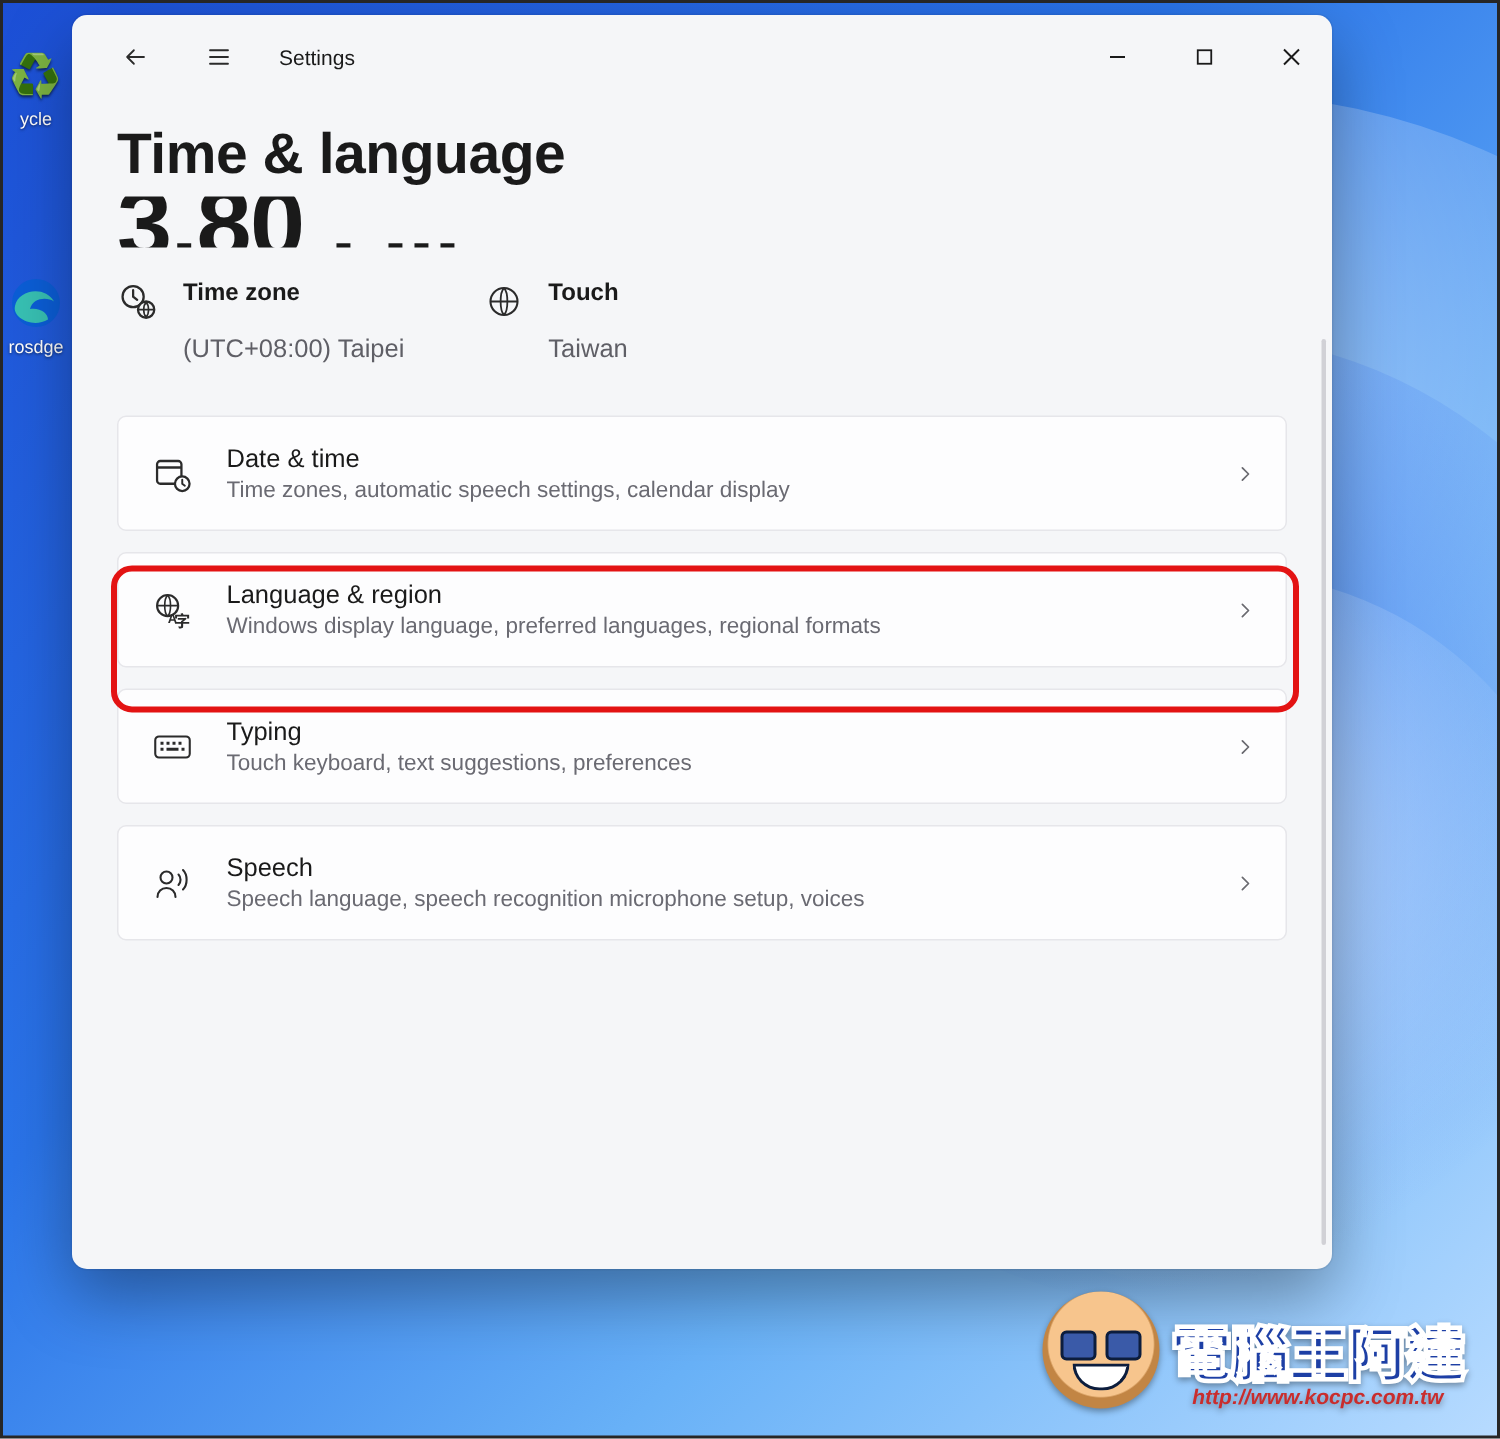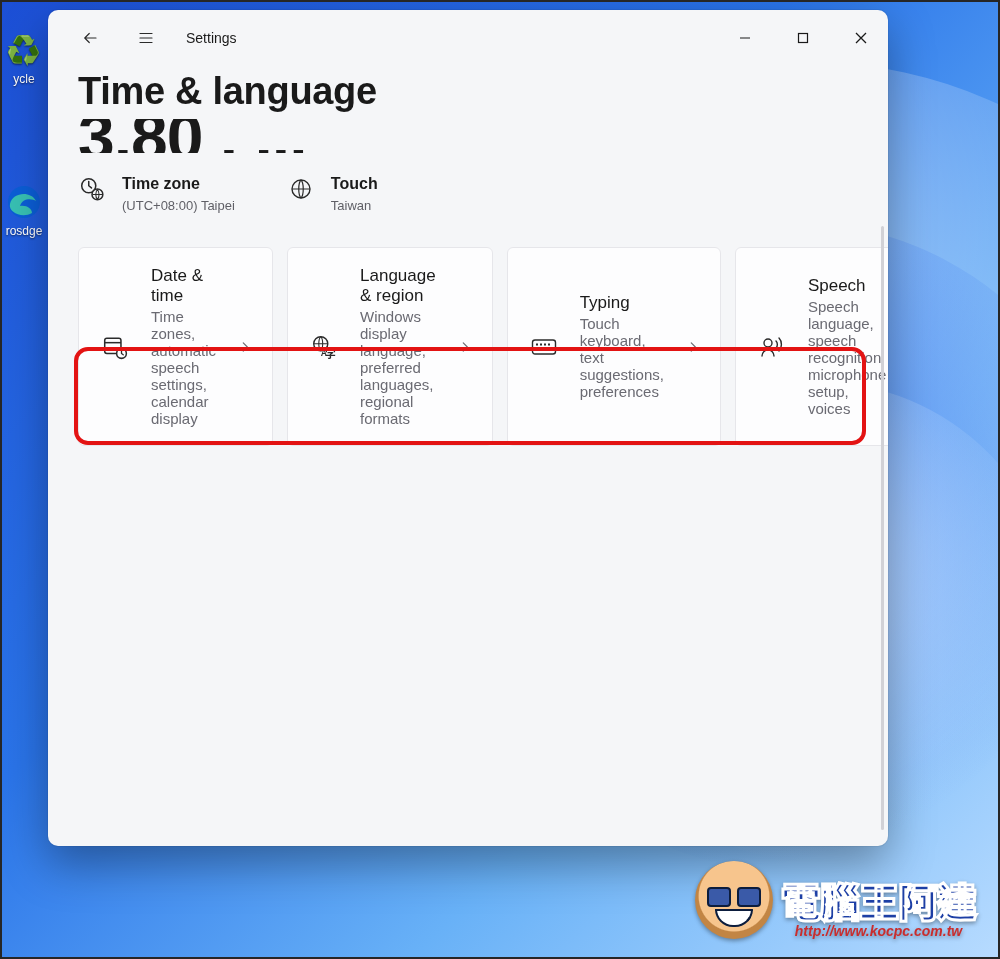--- a/index.html
+++ b/index.html
@@ -49,37 +49,37 @@
     padding: 0 4px 0 20px; gap: 12px;
   }
   .tb-btn { width:44px; height:44px; display:flex; align-items:center; justify-content:center; border-radius:6px; color:#303030; }
   .tb-title { font-size:14px; color:#1a1a1a; margin-left:6px;text-align:center; }
   .spacer { flex:1; }
   .win-ctrl { width:46px; height:34px; display:flex; align-items:center; justify-content:center; color:#1a1a1a; border-radius:4px;}
 
   .content { padding: 4px 30px 30px 30px; flex:1; overflow:hidden; display:flex; flex-direction:column; }
   h1.page-title {
     font-size: 38px; font-weight: 600; color:#1a1a1a; letter-spacing:-0.3px;
-    margin-top: 0;
+    margin-top: 12px;
   }
   .big-time {
     font-size: 66px; font-weight: 600; color:#1a1a1a; letter-spacing:-1px;
     line-height: 0.55; margin-top: 6px;
     height: 34px; overflow: hidden; position:relative;
   }
   .big-time span { position:absolute; left:0; bottom:-2px; white-space:nowrap; }
   .date-line { font-size: 18px; color:#5f5f66; margin-top: 10px; }
 
   .info-row { display:flex; gap:52px; margin-top: 22px; }
   .info-chip { display:flex; gap:16px; align-items:flex-start; }
   .info-chip .ic { width:28px; height:28px; display:flex; align-items:center; justify-content:center; color:#2b2b2b;}
   .info-chip .txt .lbl { font-size:16px; font-weight:600; color:#1a1a1a; }
-  .info-chip .txt .val { font-size:13px; color:#5f5f66; margin-top:5px; }
-
-  .list { margin-top: 34px; display:flex; flex-direction:row; gap:14px; position:relative; }
+  .info-chip .txt .val { font-size:17px; color:#5f5f66; margin-top:18px; }
+
+  .list { margin-top: 34px; display:flex; flex-direction:column; gap:14px; position:relative; }
   .row {
     background:#fdfdfe; border:1px solid #e6e6ea; border-radius:6px;
     padding: 18px 20px 18px 22px; display:flex; align-items:center; gap:22px;
   }
   .row .ric { width:28px; height:28px; display:flex; align-items:center; justify-content:center; color:#2b2b2b;}
   .row .rtxt { flex:1; }
   .row .rtxt .t { font-size:17px; color:#1a1a1a; }
   .row .rtxt .d { font-size:15px; color:#6a6a72; margin-top:2px; }
   .row .chev { color:#6a6a70; }
 

